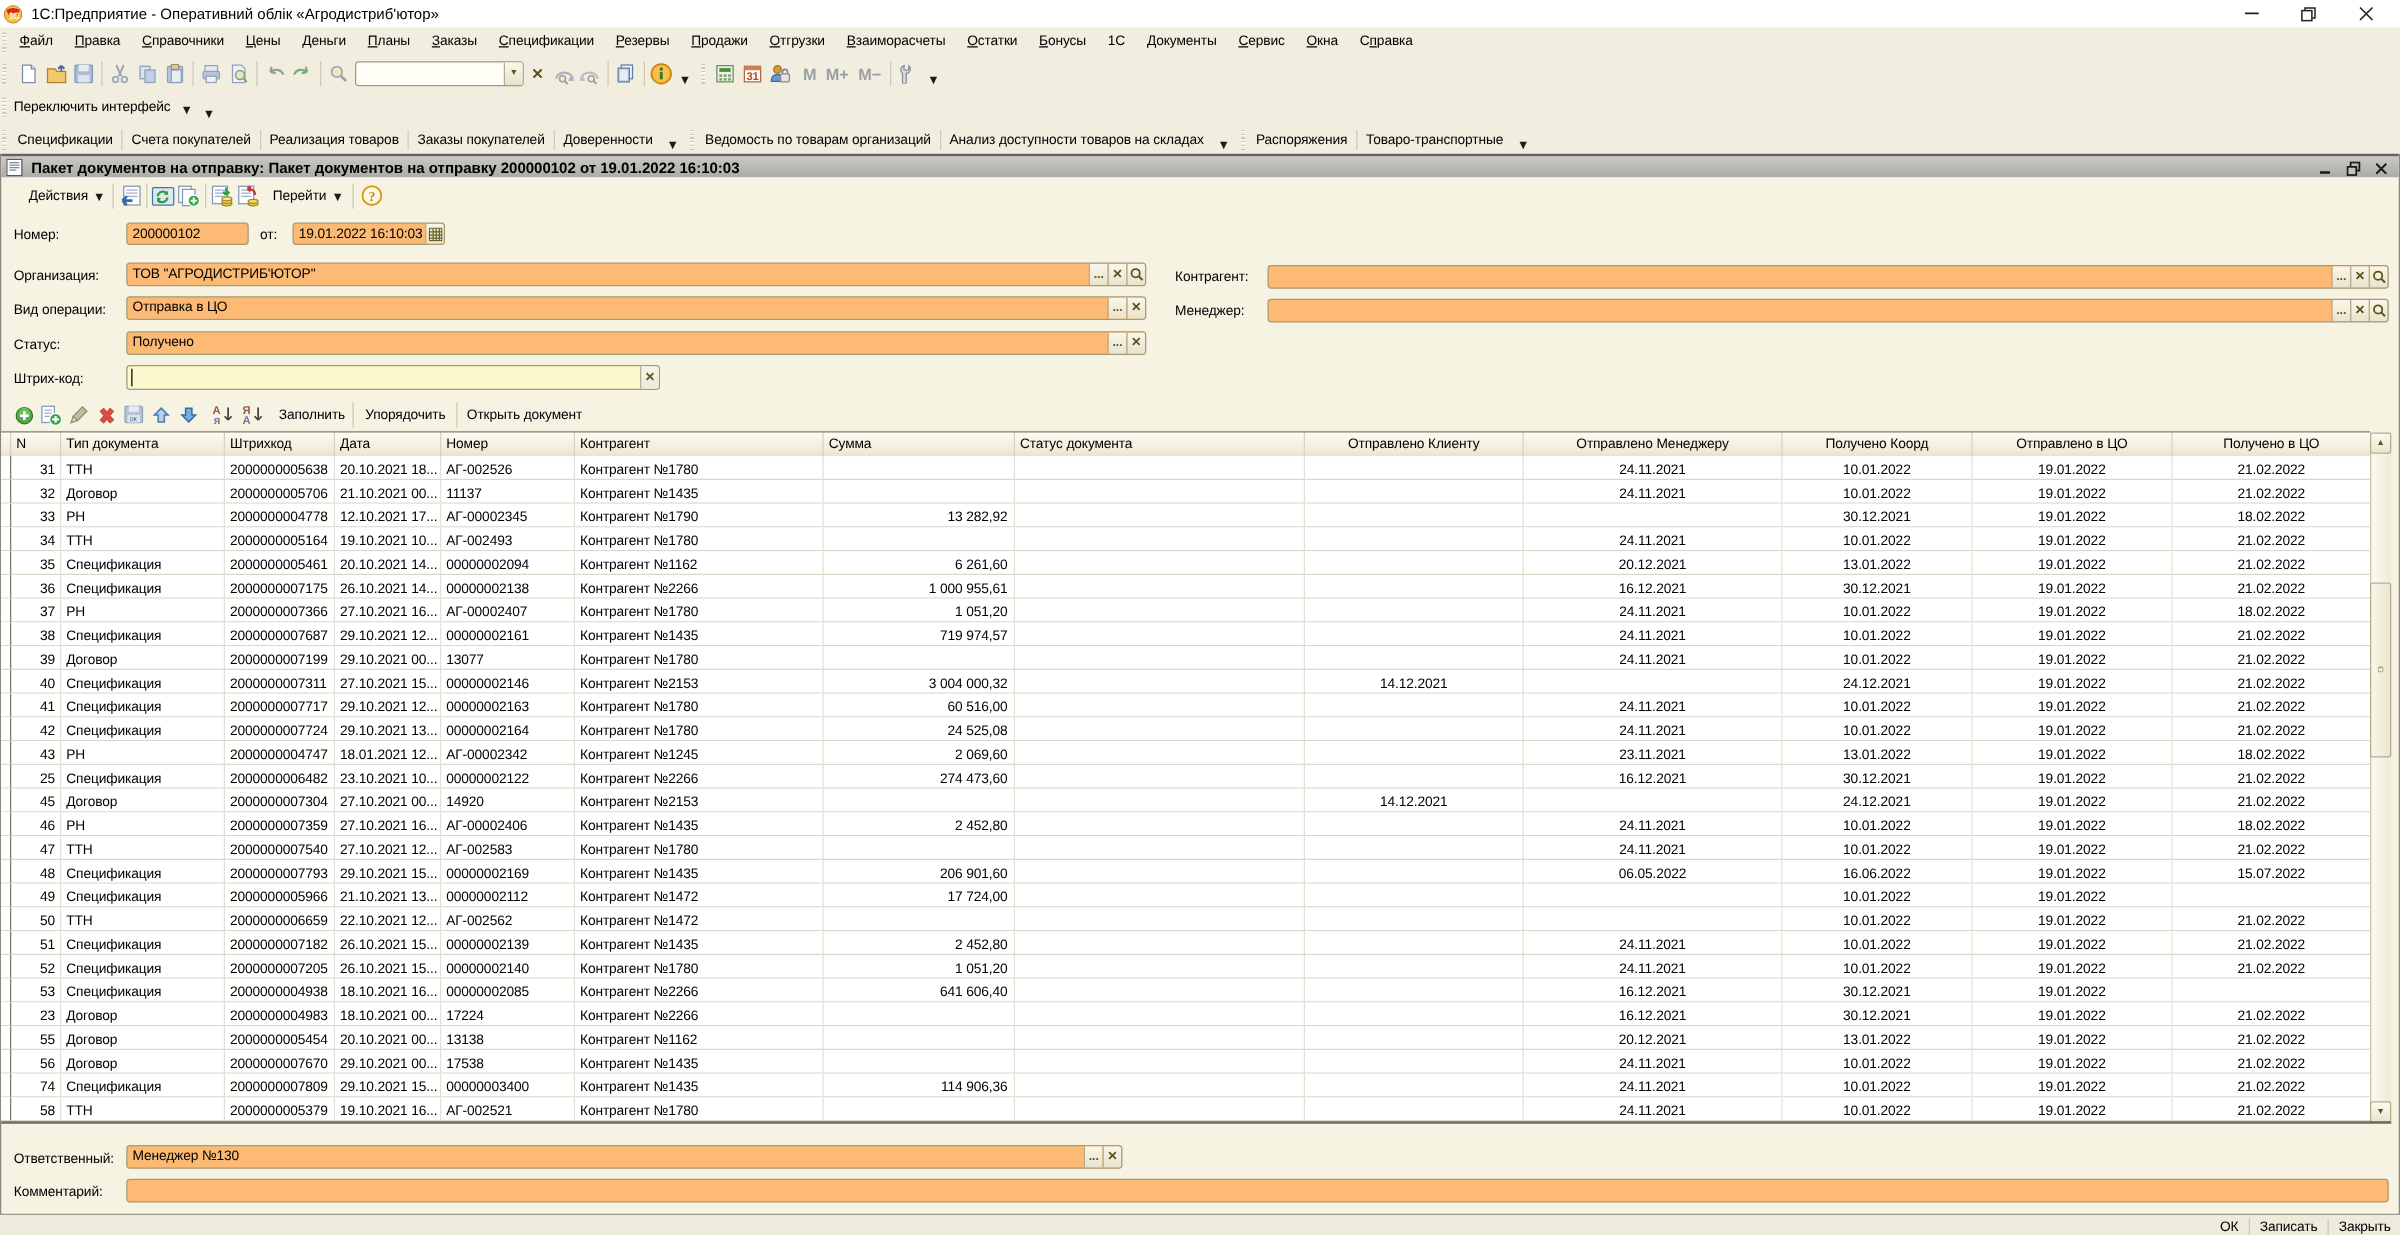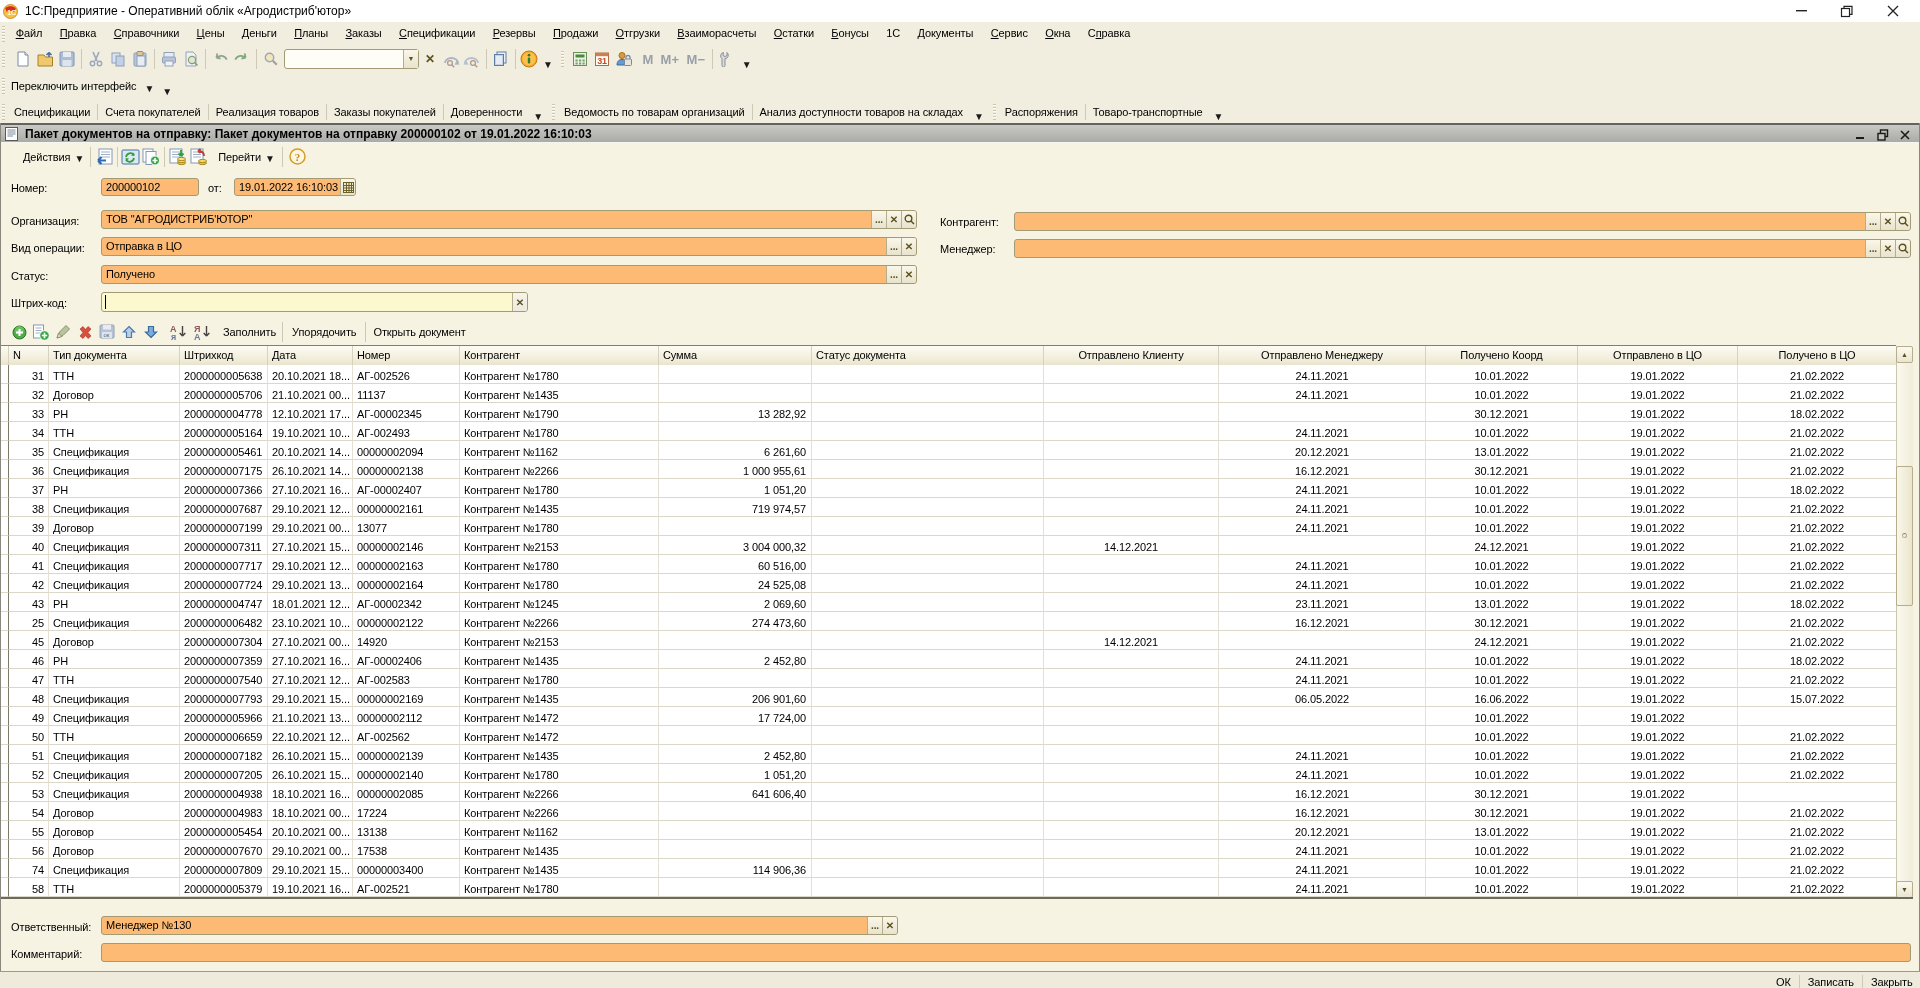--- a/index.html
+++ b/index.html
@@ -892,21 +892,21 @@
     <div class="c c6">641 606,40</div>
     <div class="c c7"></div>
     <div class="c c8"></div>
     <div class="c c9">16.12.2021</div>
     <div class="c c10">30.12.2021</div>
     <div class="c c11">19.01.2022</div>
     <div class="c c12"></div>
   </div>
 <div class="trow" style="top:802px">
     <div class="c cm"></div>
-    <div class="c cn">54</div>
+    <div class="c cn">23</div>
     <div class="c c1">Договор</div>
     <div class="c c2">2000000004983</div>
     <div class="c c3">18.10.2021 00...</div>
     <div class="c c4">17224</div>
     <div class="c c5">Контрагент №2266</div>
     <div class="c c6"></div>
     <div class="c c7"></div>
     <div class="c c8"></div>
     <div class="c c9">16.12.2021</div>
     <div class="c c10">30.12.2021</div>

